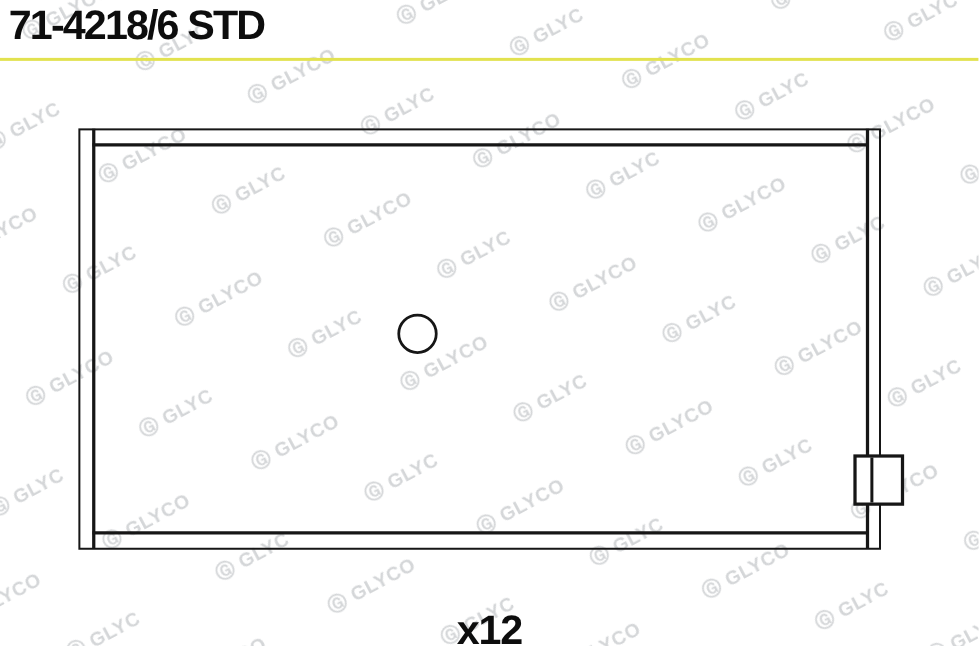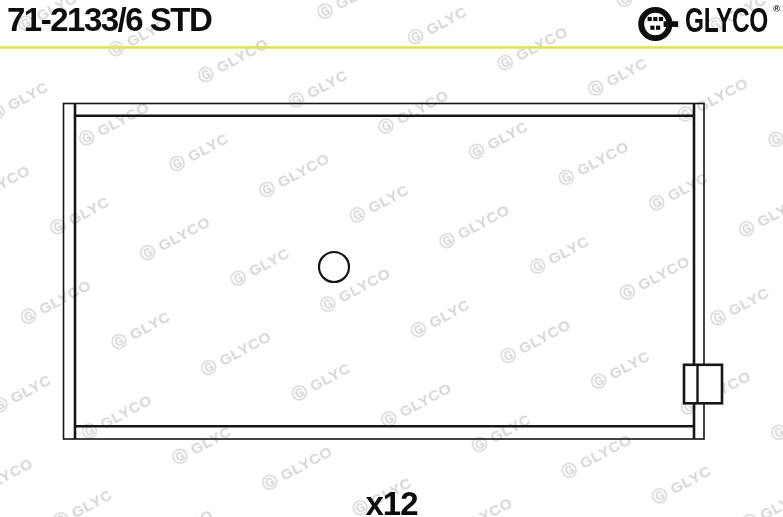--- a/index.html
+++ b/index.html
@@ -51,35 +51,22 @@
     <defs>
       <pattern id="wm-pattern" width="135" height="130" patternUnits="userSpaceOnUse" patternTransform="rotate(-28)">
         <text class="wm-text" x="4" y="38" fill="#d4d6d8">Ⓖ GLYCO</text>
         <text class="wm-text" x="72" y="103" fill="#d4d6d8">Ⓖ GLYCO</text>
       </pattern>
     </defs>
     <rect width="783" height="517" fill="url(#wm-pattern)"></rect>
   </svg>
 
   <header class="header">
-    <div class="part-number">71-2133/6 STD</div>
+    <div class="part-number">71-4218/6 STD</div>
 
-    <div class="brand">
-      <svg class="brand-icon" width="42" height="40" viewBox="0 0 46 40" aria-hidden="true">
-        <circle cx="19" cy="20" r="15.5" fill="none" stroke="#0d0d0d" stroke-width="6.5"></circle>
-        <rect x="28" y="17" width="16" height="6.2" fill="#0d0d0d"></rect>
-        <rect x="10.5" y="12.2" width="4.6" height="4.6" fill="#0d0d0d"></rect>
-        <rect x="16.7" y="12.2" width="4.6" height="4.6" fill="#0d0d0d"></rect>
-        <rect x="22.9" y="12.2" width="4.6" height="4.6" fill="#0d0d0d"></rect>
-        <rect x="13.5" y="21.8" width="4.6" height="4.6" fill="#0d0d0d"></rect>
-        <rect x="19.7" y="21.8" width="4.6" height="4.6" fill="#0d0d0d"></rect>
-      </svg>
-      <div class="brand-name">GLYCO</div>
-      <div class="brand-reg">®</div>
-    </div>
   </header>
 
   <svg class="divider" width="783" height="3" aria-hidden="true">
     <rect width="783" height="2.5" y="0.2" fill="#e2e24f"></rect>
   </svg>
 
   <svg class="drawing-layer" width="783" height="517" aria-hidden="true">
 
     <rect x="63.5" y="103.5" width="640.5" height="335.5" fill="none" stroke="#161616" stroke-width="1.6"></rect>
 

